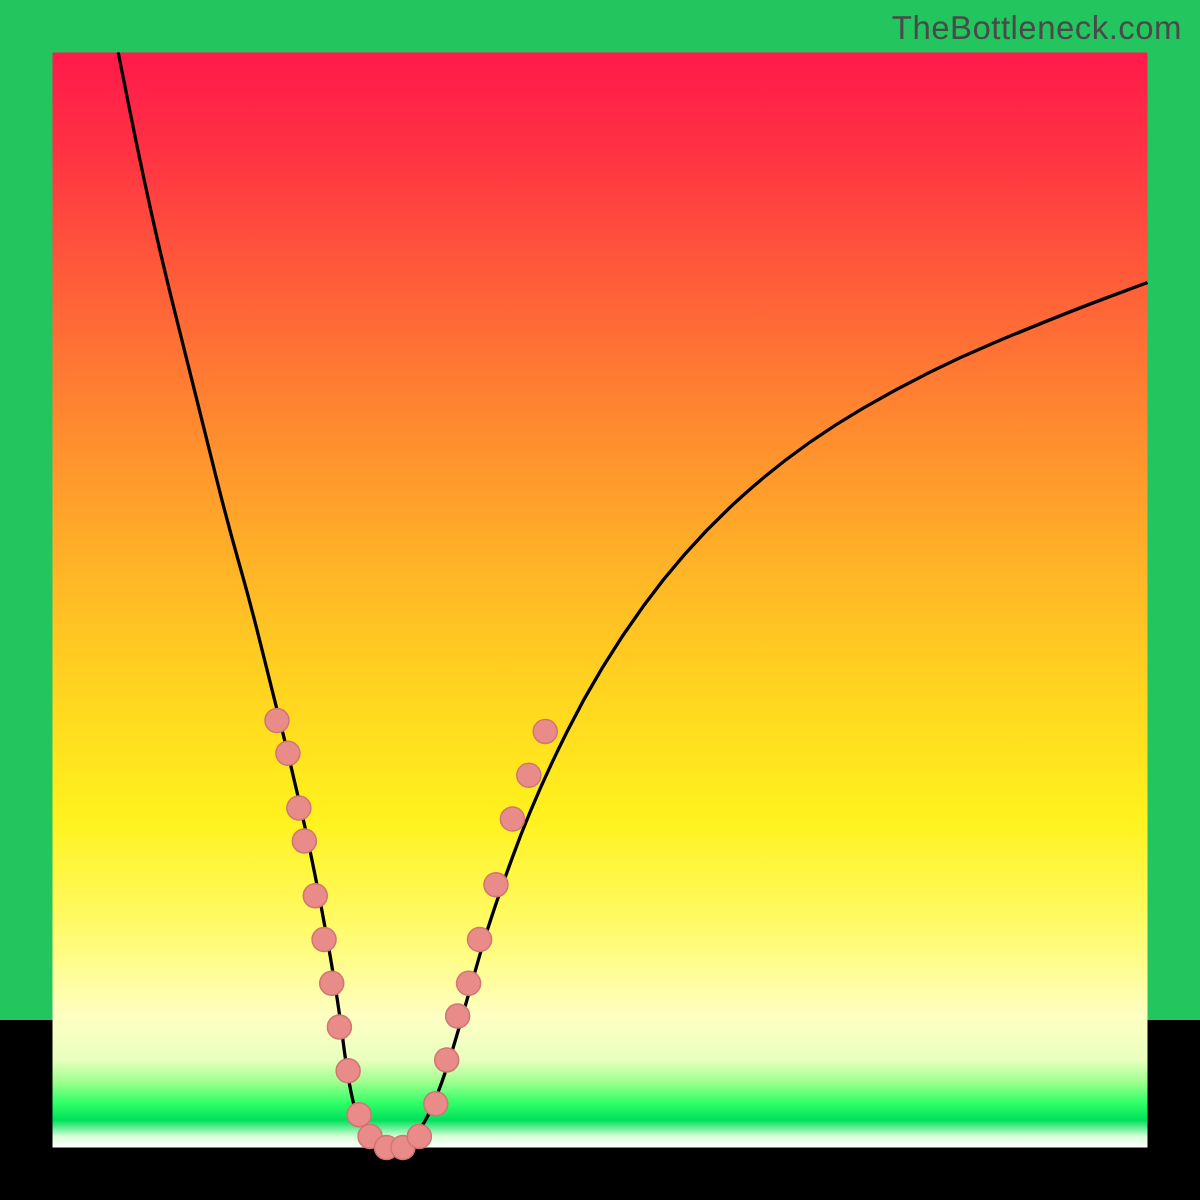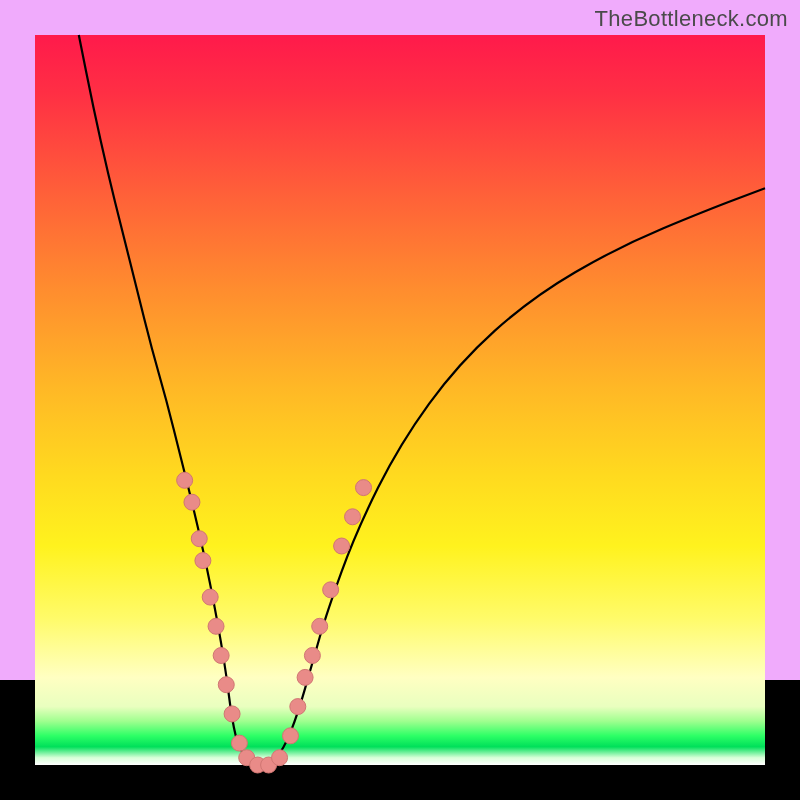--- a/index.html
+++ b/index.html
@@ -8,21 +8,21 @@
     width: 800px;
     height: 800px;
     overflow: hidden;
     background: #000;
     font-family: Arial, Helvetica, sans-serif;
   }
   .frame {
     position: relative;
     width: 800px;
     height: 680px;
-    background: #f0abfc;
+    background: #22c55e;
   }
   .plot-area {
     position: absolute;
     left: 35px;
     top: 35px;
     width: 730px;
     height: 730px;
     
     background: linear-gradient(
       to bottom,

